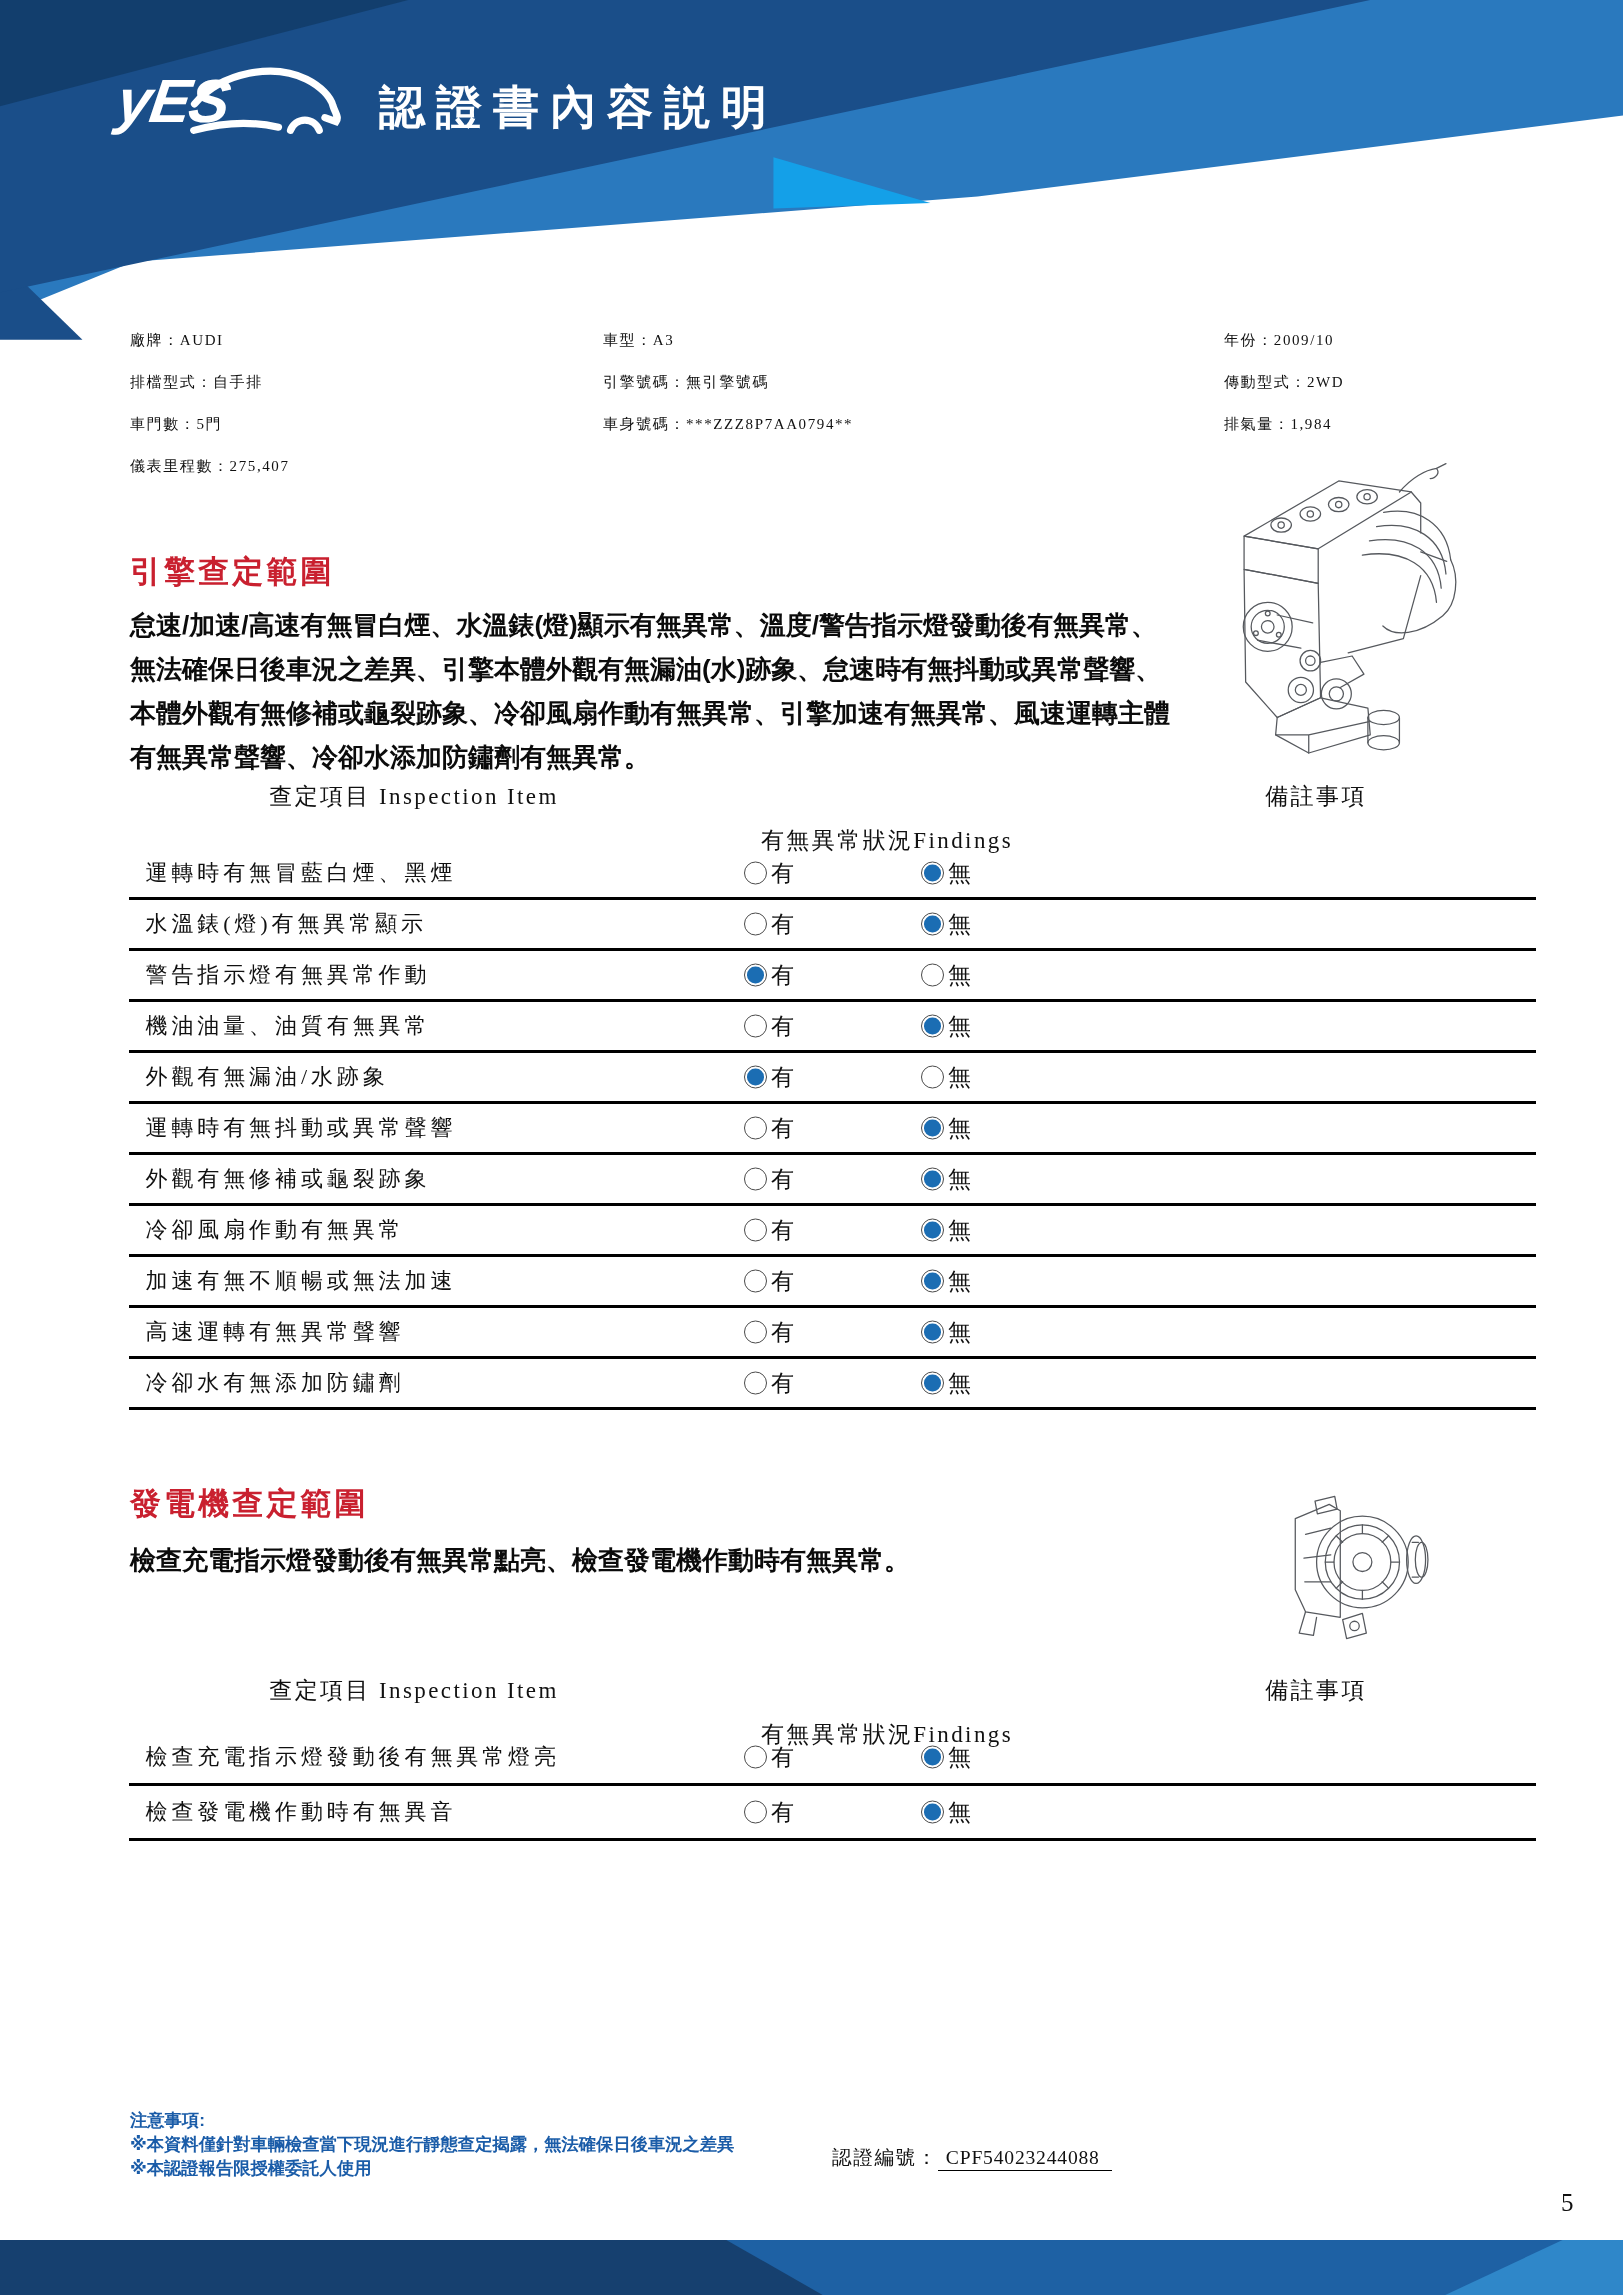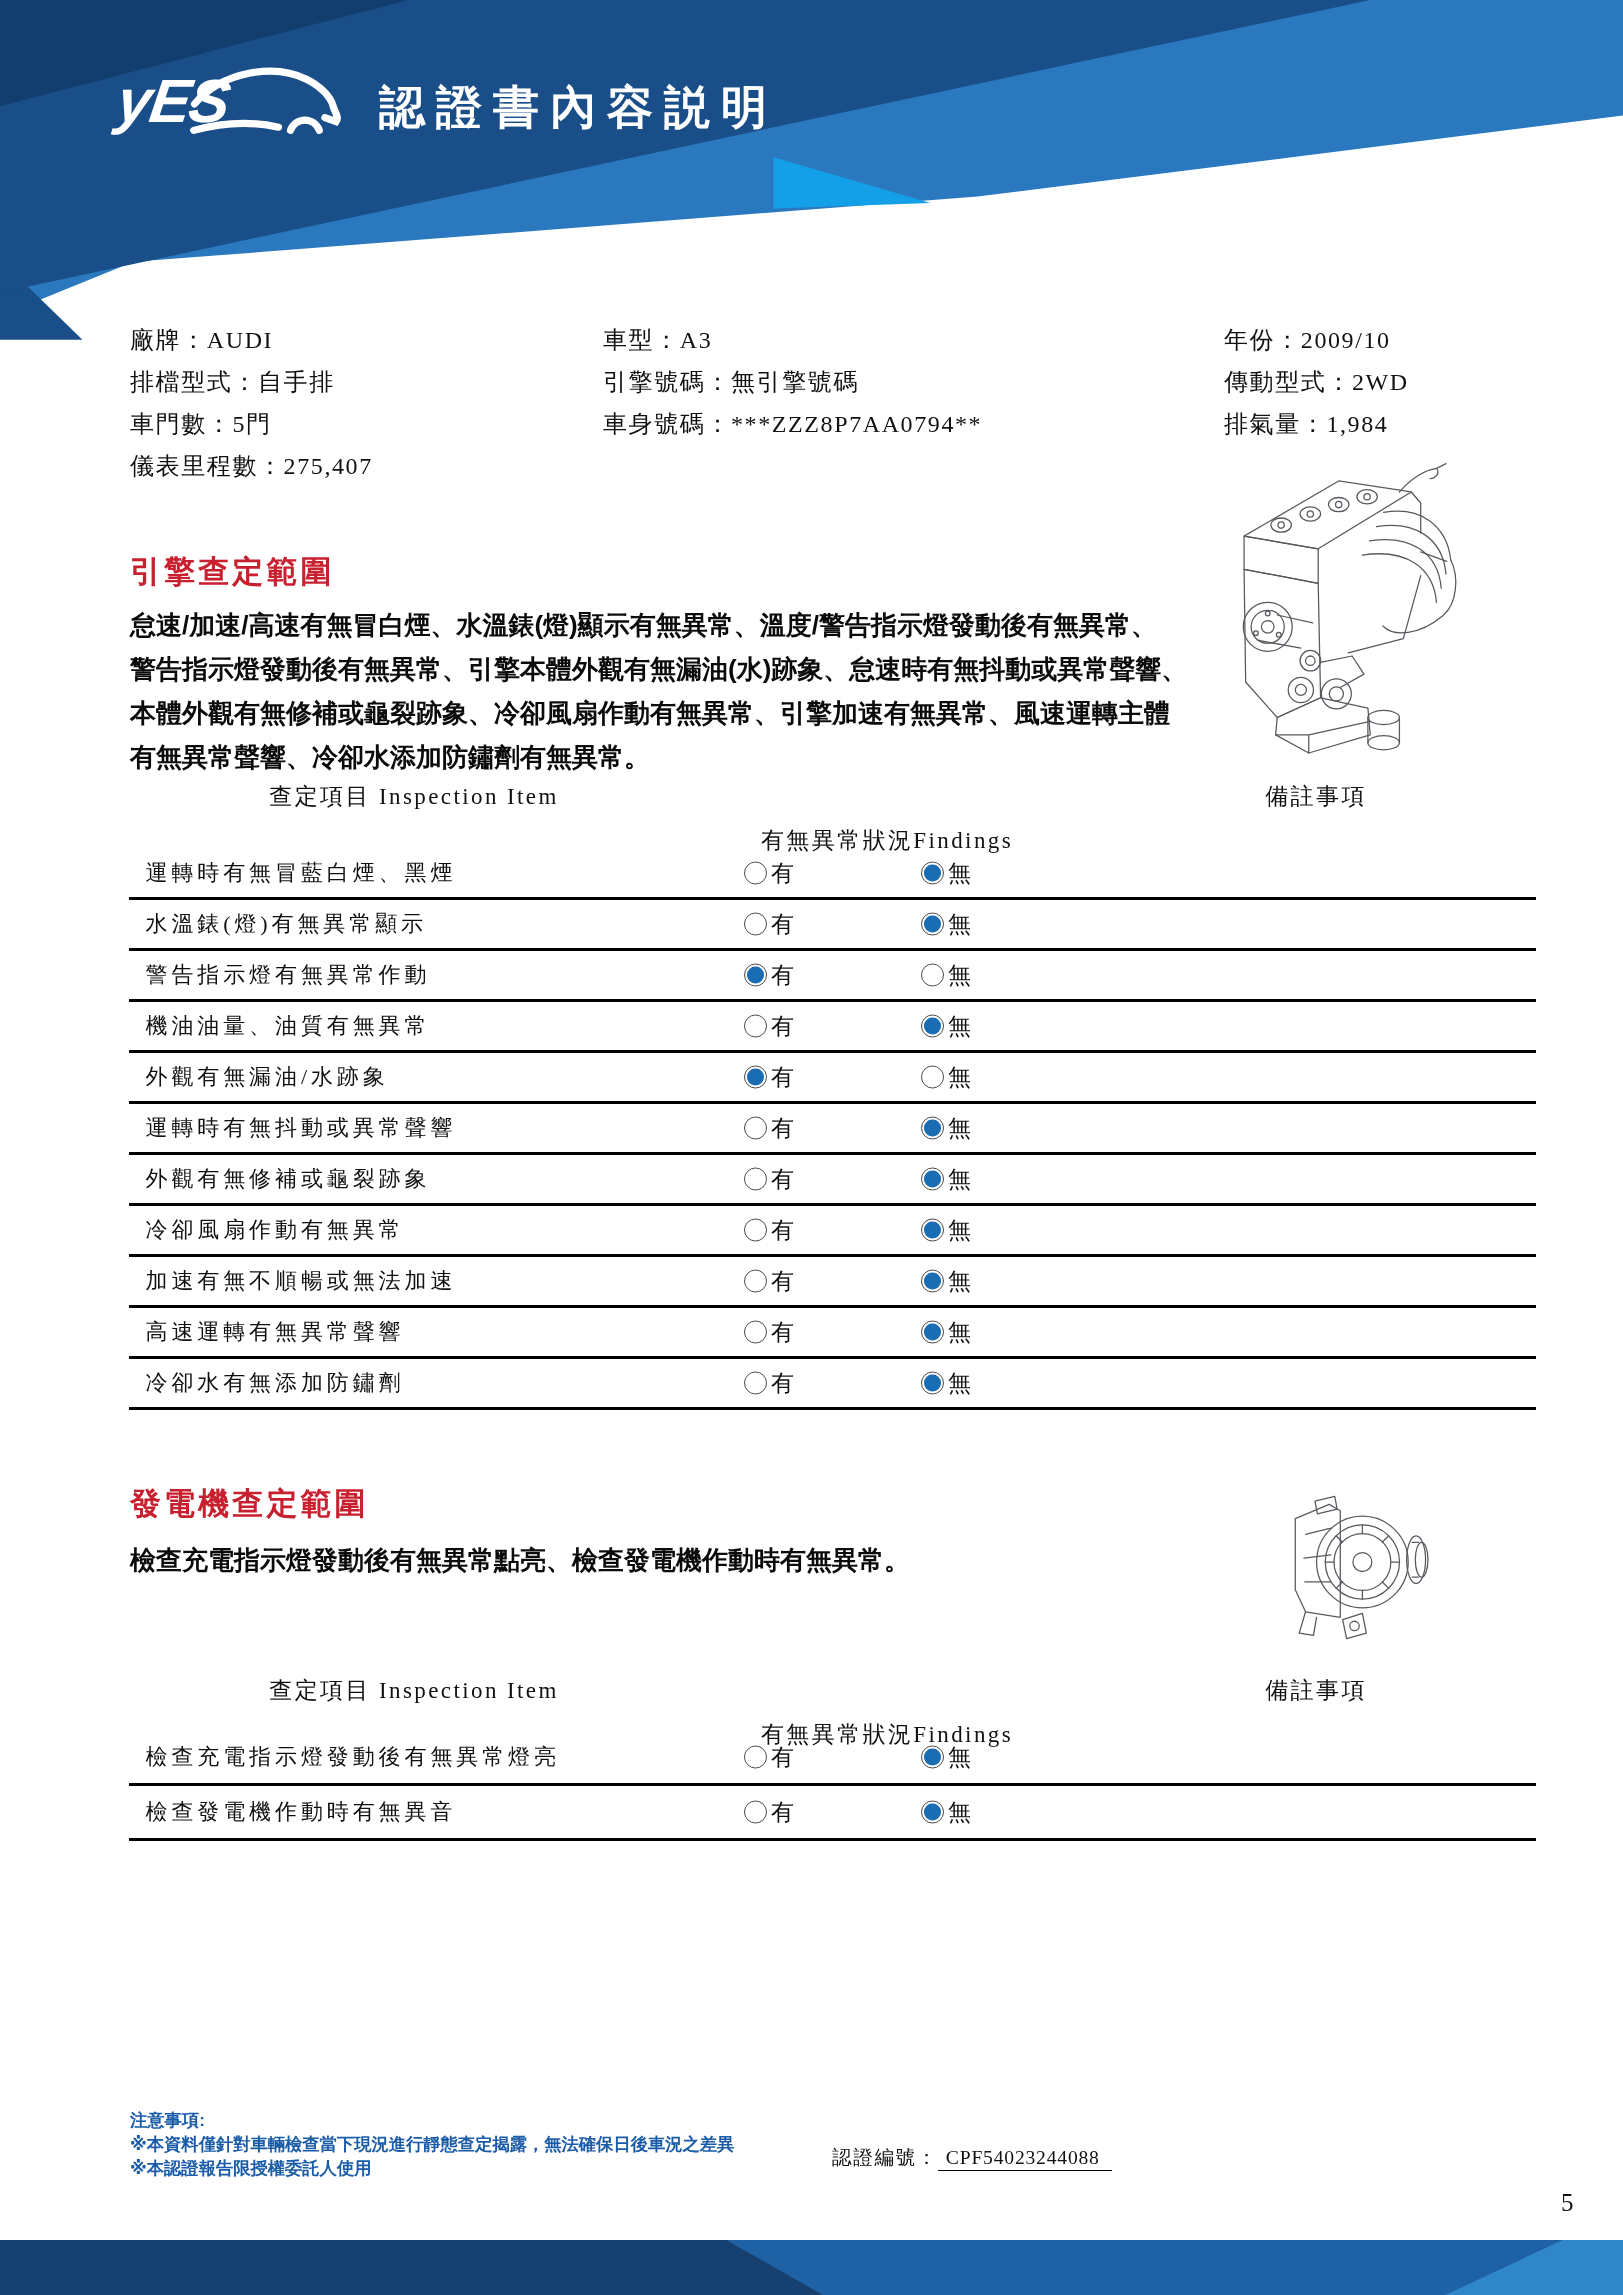--- a/index.html
+++ b/index.html
@@ -29,21 +29,21 @@
     font-style:italic;font-weight:900;font-size:61px;letter-spacing:-1.6px;
     transform:skewX(-8deg);line-height:1;
   }
   .logo-swoosh{position:absolute;left:190px;top:60px;width:161px;height:80px;}
   .page-title{
     position:absolute;left:379px;top:83px;color:#fff;
     font-family:Liberation Serif, serif;
     font-weight:800;font-size:46px;letter-spacing:11px;line-height:1.1;white-space:nowrap;
   }
   
-  .vcol{position:absolute;top:319px;font-size:24px;letter-spacing:1.6px;white-space:nowrap;}
+  .vcol{position:absolute;top:319px;font-size:15px;letter-spacing:1.6px;white-space:nowrap;}
   .vcol .v-line{height:42px;line-height:42px;}
   #vcol1{left:130px;} #vcol2{left:603px;} #vcol3{left:1224px;}
   
   .sec-title{
     position:absolute;left:130px;color:var(--section-title-red);
     font-family:"Liberation Sans","DejaVu Sans",sans-serif;
     font-weight:900;font-size:31px;letter-spacing:3.1px;white-space:nowrap;
   }
   #engine-title{top:551px;} #generator-title{top:1483px;}
   .sec-desc{
@@ -129,21 +129,21 @@
     </div>
   <div class="vcol" id="vcol3">
       <div class="v-line"><span>年份</span>：<span>2009/10</span></div>
       <div class="v-line"><span>傳動型式</span>：<span>2WD</span></div>
       <div class="v-line"><span>排氣量</span>：<span>1,984</span></div>
     </div>
 
   <div class="sec-title" id="engine-title">引擎查定範圍</div>
   <div class="sec-desc" id="engine-desc">
       <div>怠速/加速/高速有無冒白煙、水溫錶(燈)顯示有無異常、溫度/警告指示燈發動後有無異常、</div>
-      <div>警告指示燈發動後有無異常、引擎本體外觀有無漏油(水)跡象、怠速時有無抖動或異常聲響、</div>
+      <div>無法確保日後車況之差異、引擎本體外觀有無漏油(水)跡象、怠速時有無抖動或異常聲響、</div>
       <div>本體外觀有無修補或龜裂跡象、冷卻風扇作動有無異常、引擎加速有無異常、風速運轉主體</div>
       <div>有無異常聲響、冷卻水添加防鏽劑有無異常。</div>
     </div>
 
   <svg class="illus" id="engine-illus" viewBox="0 0 350 400">
     <g fill="none" stroke="#56595e" stroke-width="1.6" stroke-linejoin="round" stroke-linecap="round">
       <path d="M28,100 L148,30 L240,44 L122,116 Z" fill="#fff"></path>
       <ellipse cx="75" cy="86" rx="13" ry="9"></ellipse>
         <ellipse cx="112" cy="72" rx="13" ry="9"></ellipse>
       <ellipse cx="148" cy="60" rx="13" ry="9"></ellipse>

